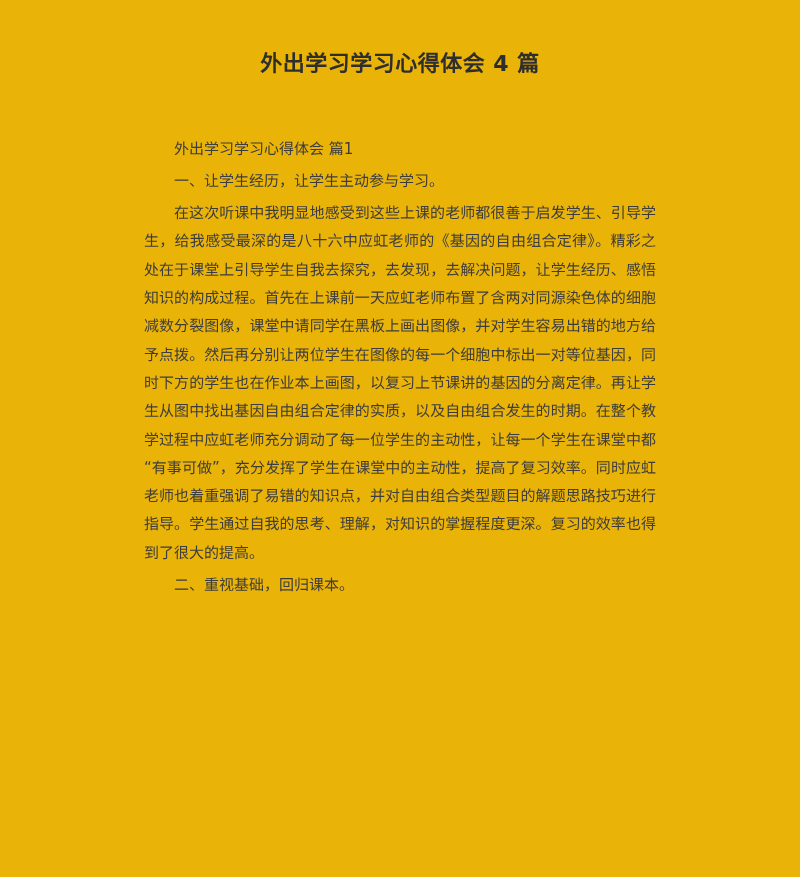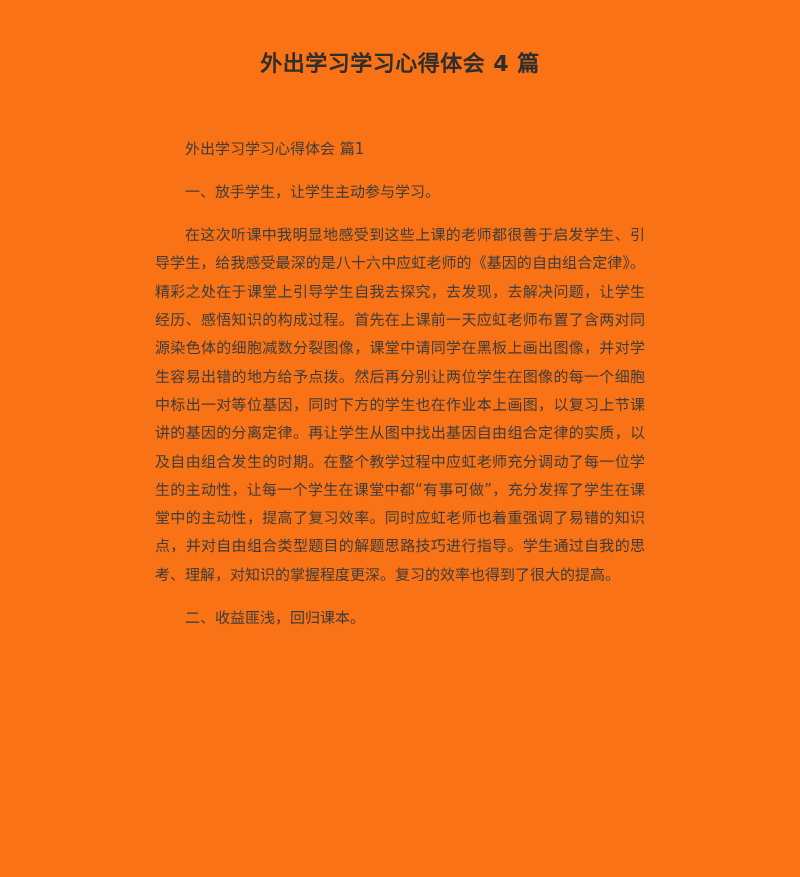--- a/index.html
+++ b/index.html
@@ -10,50 +10,50 @@
     width: 800px;
     height: 877px;
     background: #ffffff;
     font-family: "DejaVu Sans", "Liberation Sans", sans-serif;
     overflow: hidden;
   }
   .page {
     box-sizing: border-box;
     width: 800px;
     height: 877px;
-    background: #f97316;
+    background: #eab308;
     padding: 50px 140px 0 140px;
   }
   .doc-title {
     margin: 0 0 56px 0;
     font-size: 22px;
     font-weight: bold;
     text-align: center;
     color: #2e2e2e;
     letter-spacing: 0.5px;
     line-height: 1.3;
   }
   .doc-body {
     width: 520px;
   }
   .doc-body p {
-    margin: 15px;
+    margin: 4px;
     font-size: 15px;
     line-height: 28.3px;
     color: #3d3d3d;
     text-align: justify;
     text-justify: inter-ideograph;
     text-indent: 2em;
     word-break: break-all;
   }
 </style>
 </head>
 <body>
 
 <div class="page">
   <h1 class="doc-title">外出学习学习心得体会 4 篇</h1>
   <div class="doc-body" id="doc-body">
       <p>外出学习学习心得体会 篇1</p>
-      <p>一、放手学生，让学生主动参与学习。</p>
+      <p>一、让学生经历，让学生主动参与学习。</p>
       <p>在这次听课中我明显地感受到这些上课的老师都很善于启发学生、引导学生，给我感受最深的是八十六中应虹老师的《基因的自由组合定律》。精彩之处在于课堂上引导学生自我去探究，去发现，去解决问题，让学生经历、感悟知识的构成过程。首先在上课前一天应虹老师布置了含两对同源染色体的细胞减数分裂图像，课堂中请同学在黑板上画出图像，并对学生容易出错的地方给予点拨。然后再分别让两位学生在图像的每一个细胞中标出一对等位基因，同时下方的学生也在作业本上画图，以复习上节课讲的基因的分离定律。再让学生从图中找出基因自由组合定律的实质，以及自由组合发生的时期。在整个教学过程中应虹老师充分调动了每一位学生的主动性，让每一个学生在课堂中都“有事可做”，充分发挥了学生在课堂中的主动性，提高了复习效率。同时应虹老师也着重强调了易错的知识点，并对自由组合类型题目的解题思路技巧进行指导。学生通过自我的思考、理解，对知识的掌握程度更深。复习的效率也得到了很大的提高。</p>
-      <p>二、收益匪浅，回归课本。</p>
+      <p>二、重视基础，回归课本。</p>
     </div>
 </div>
 
 </body></html>

